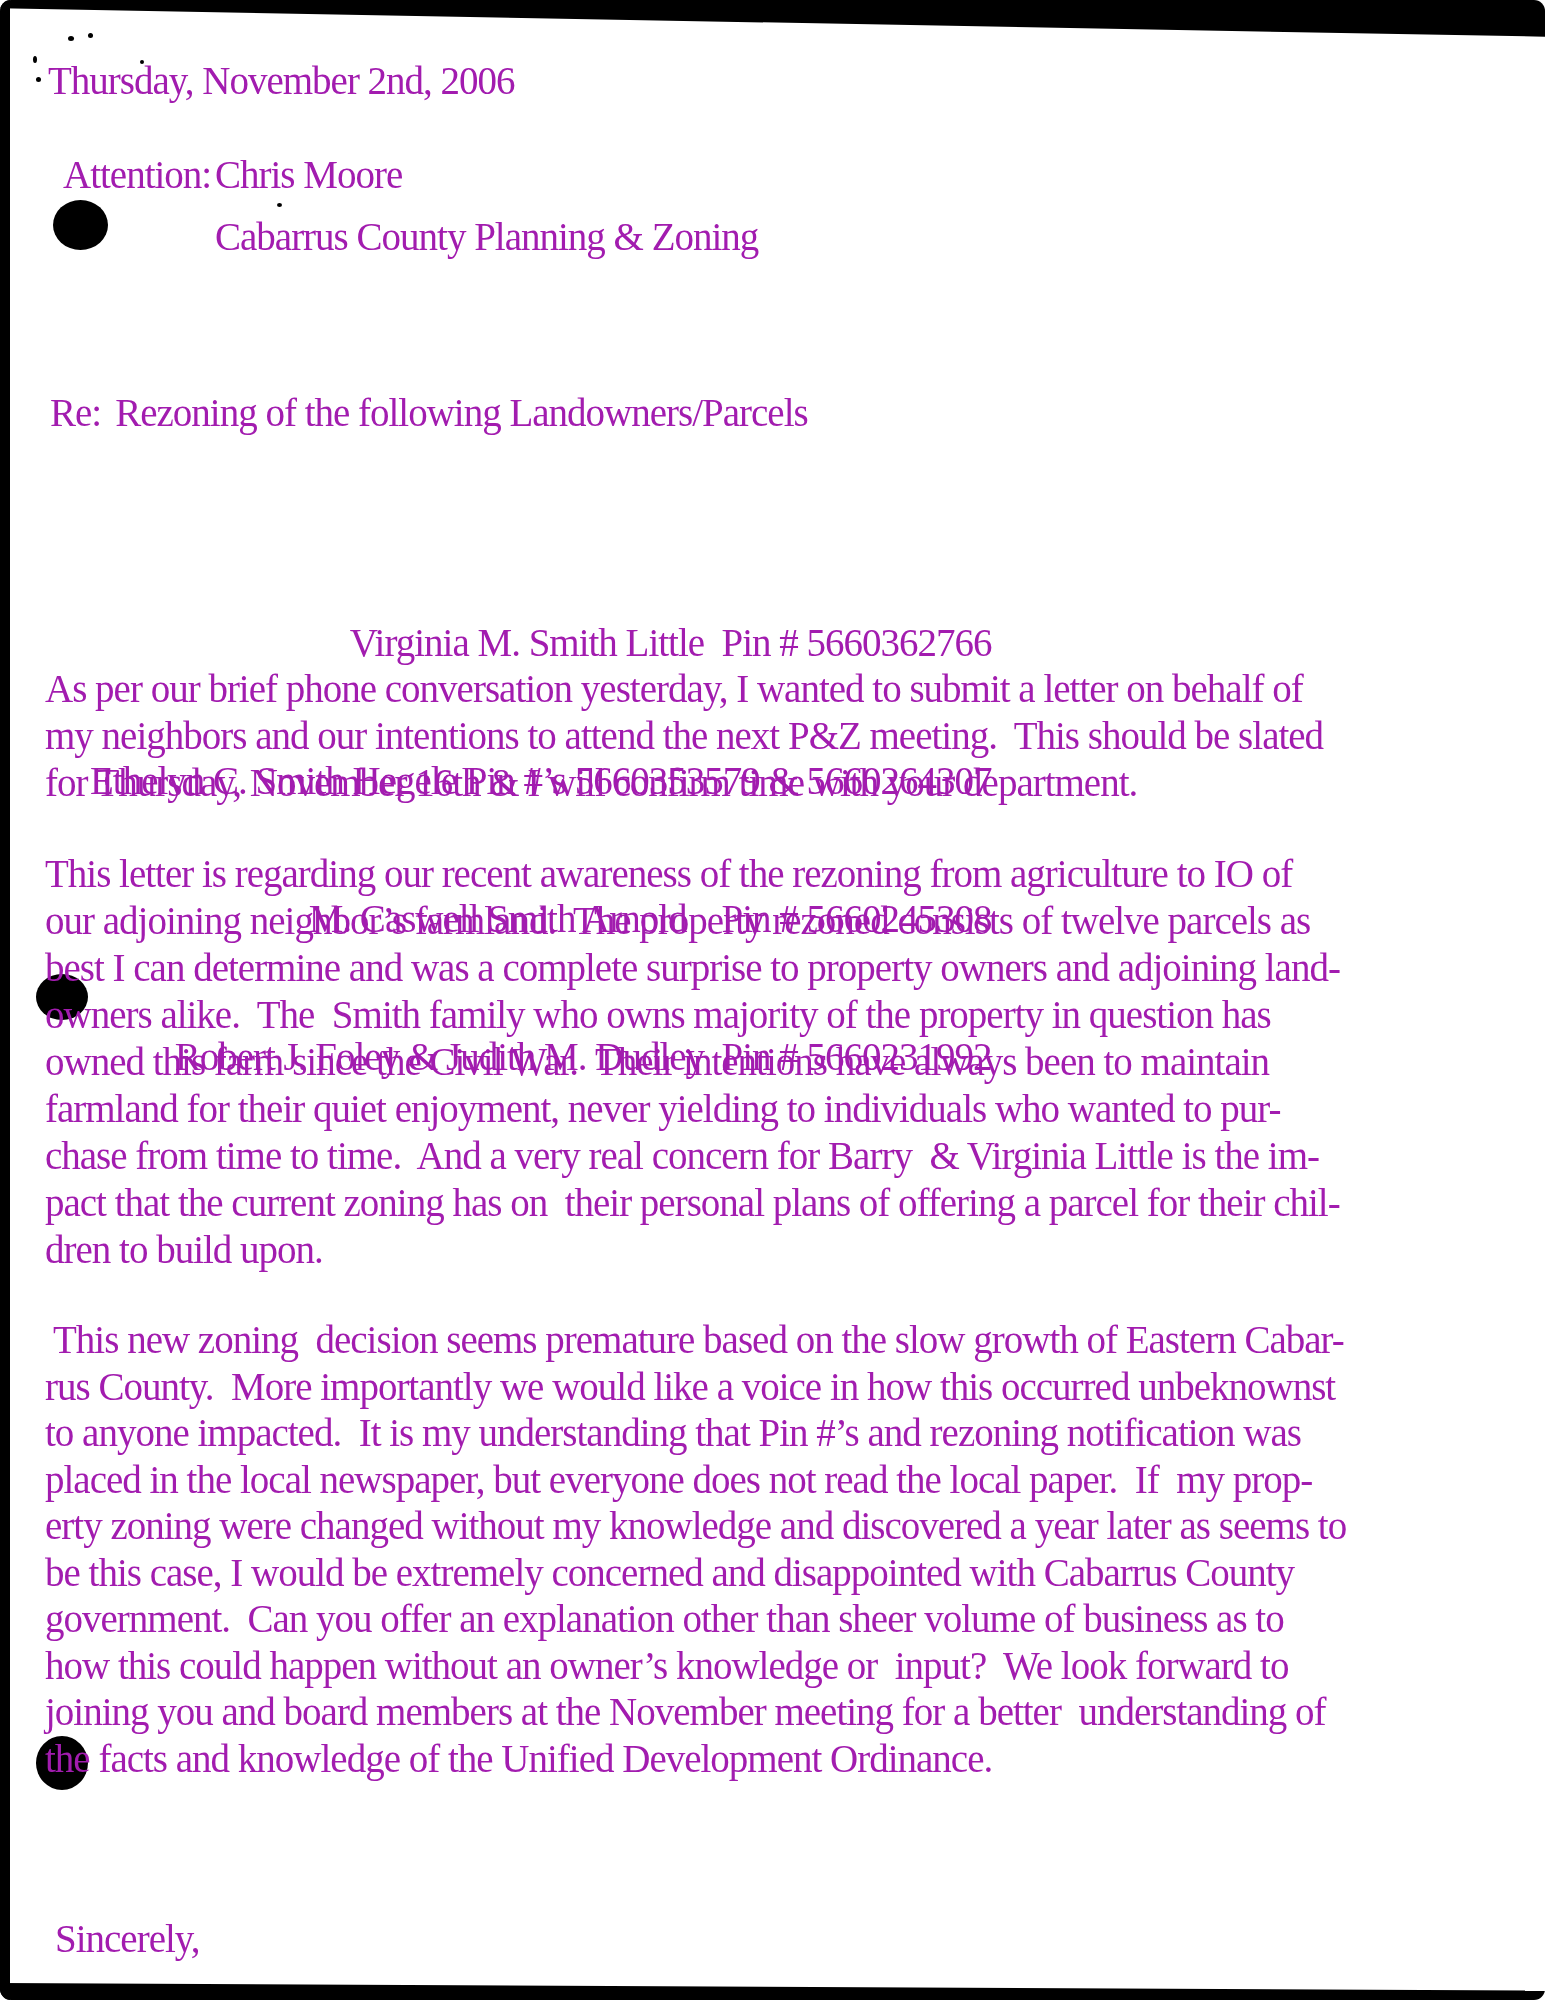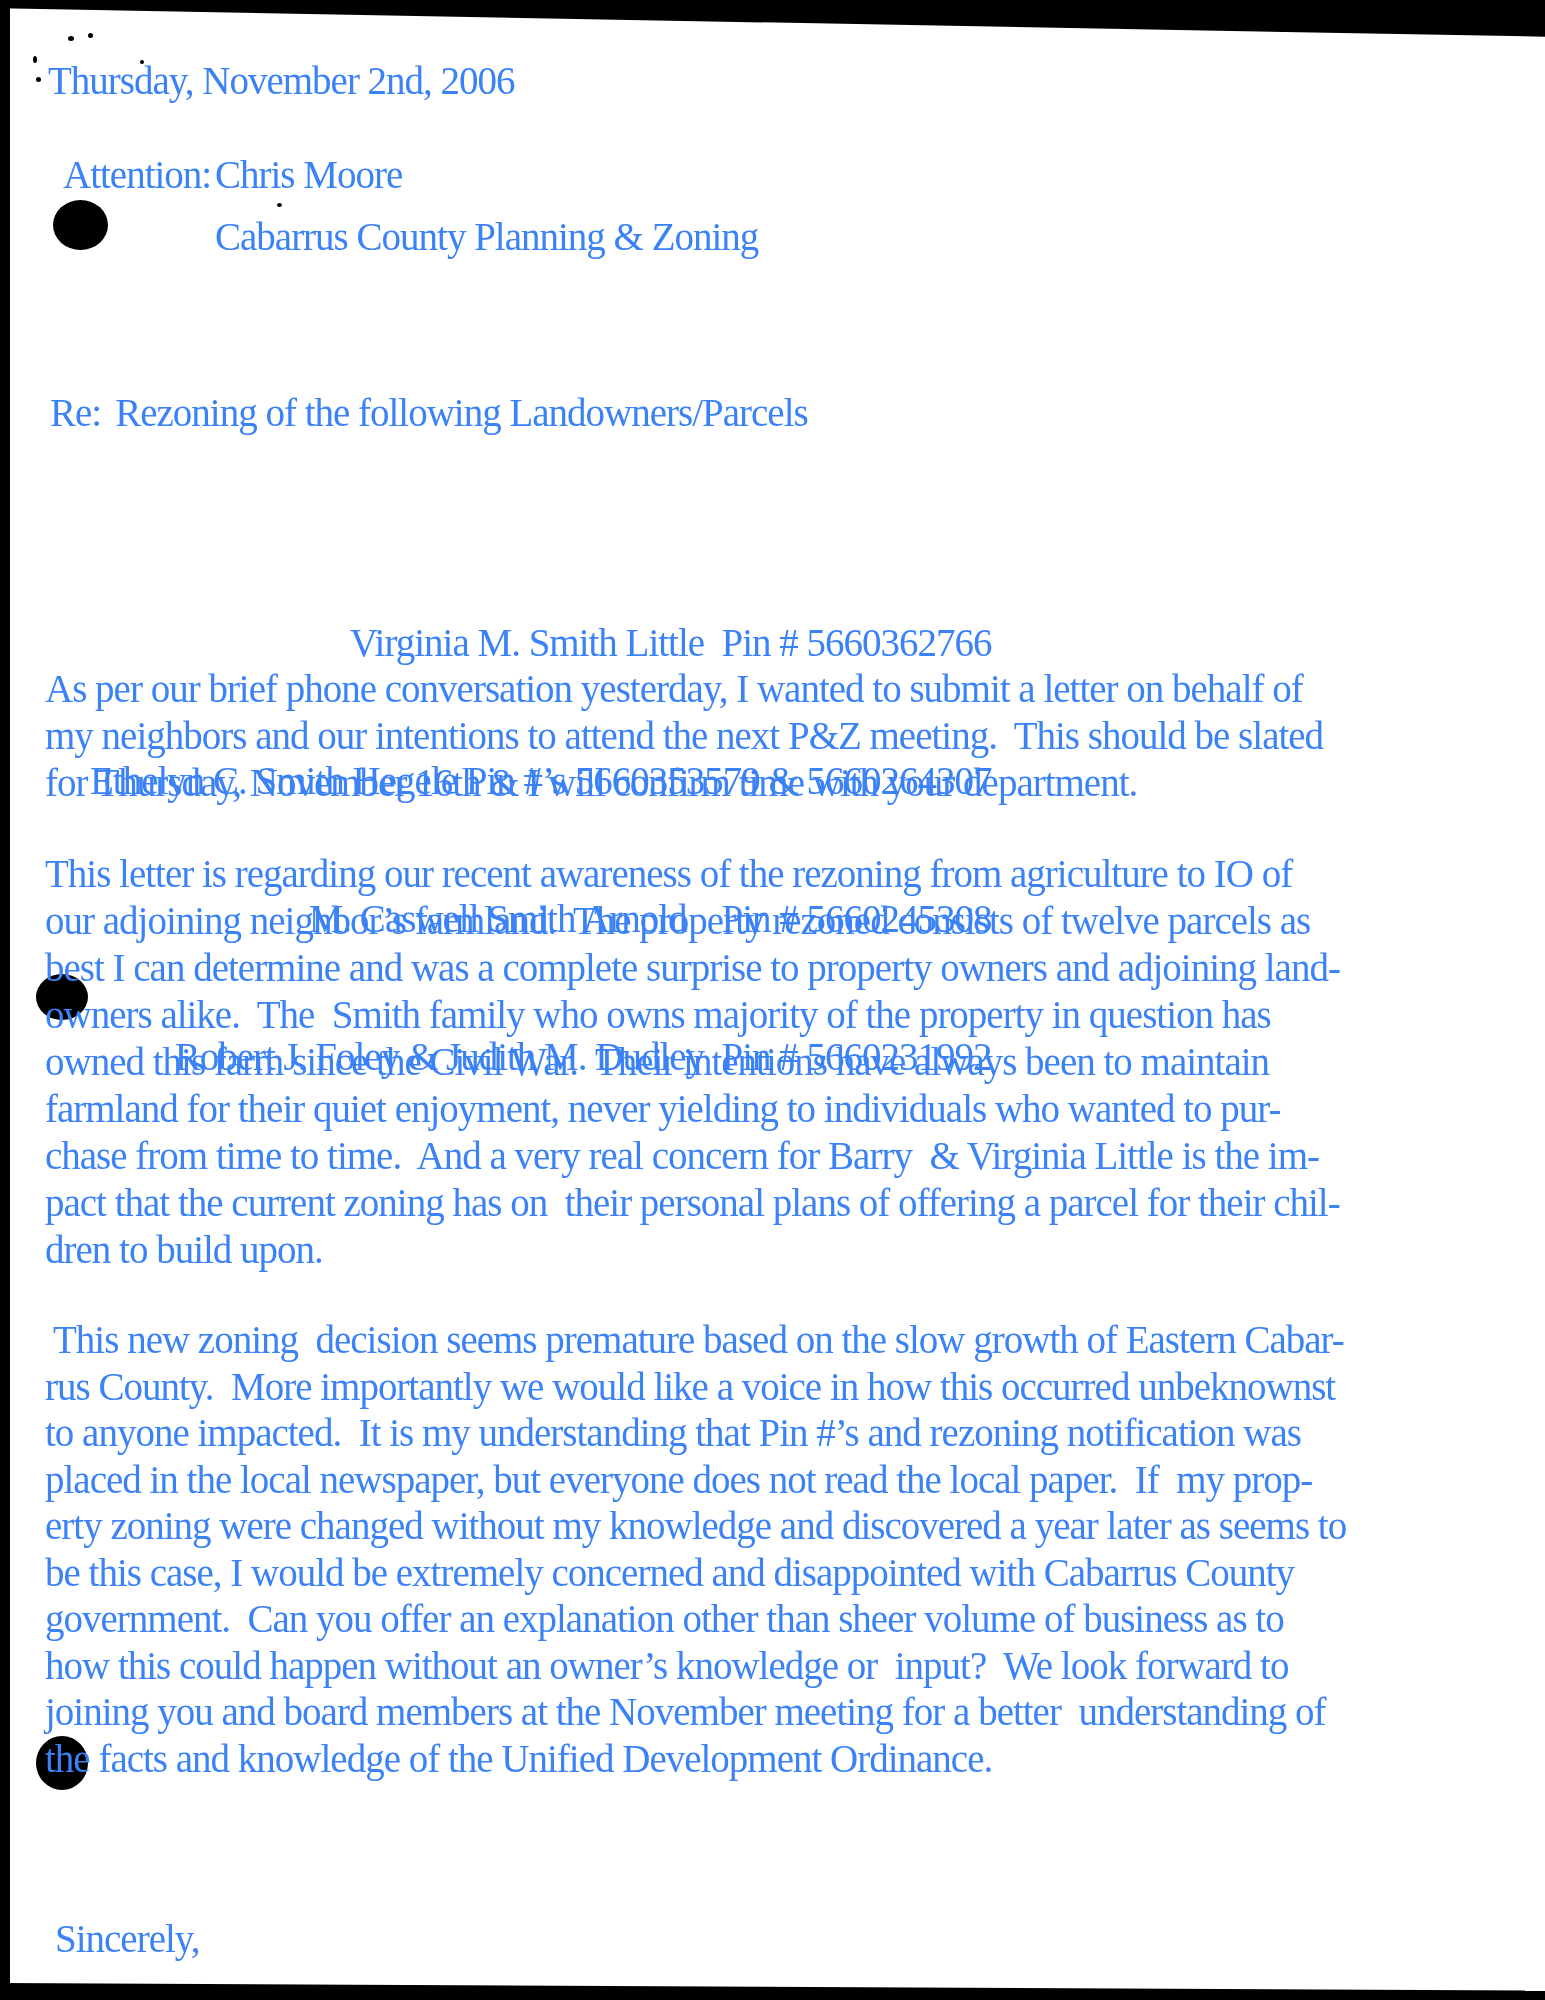--- a/index.html
+++ b/index.html
@@ -3,21 +3,22 @@
 <meta charset="utf-8">
 <style>
   html, body { margin: 0; padding: 0; background: #ffffff; }
   .page {
     position: relative;
     width: 1545px;
     height: 2000px;
     background: #ffffff;
     overflow: hidden;
     font-family: "Liberation Serif", "DejaVu Serif", serif;
-    color: #3b82f6;
+    color: #a21caf;
+    border-radius: 11px;
   }
   
   .bar-top {
     position: absolute; left: -20px; top: -42px;
     width: 1640px; height: 50px; background: #000;
     transform: rotate(1.05deg); transform-origin: 0 0;
   }
   .bar-bottom {
     position: absolute; left: -10px; top: 1983px;
     width: 1640px; height: 45px; background: #000;

